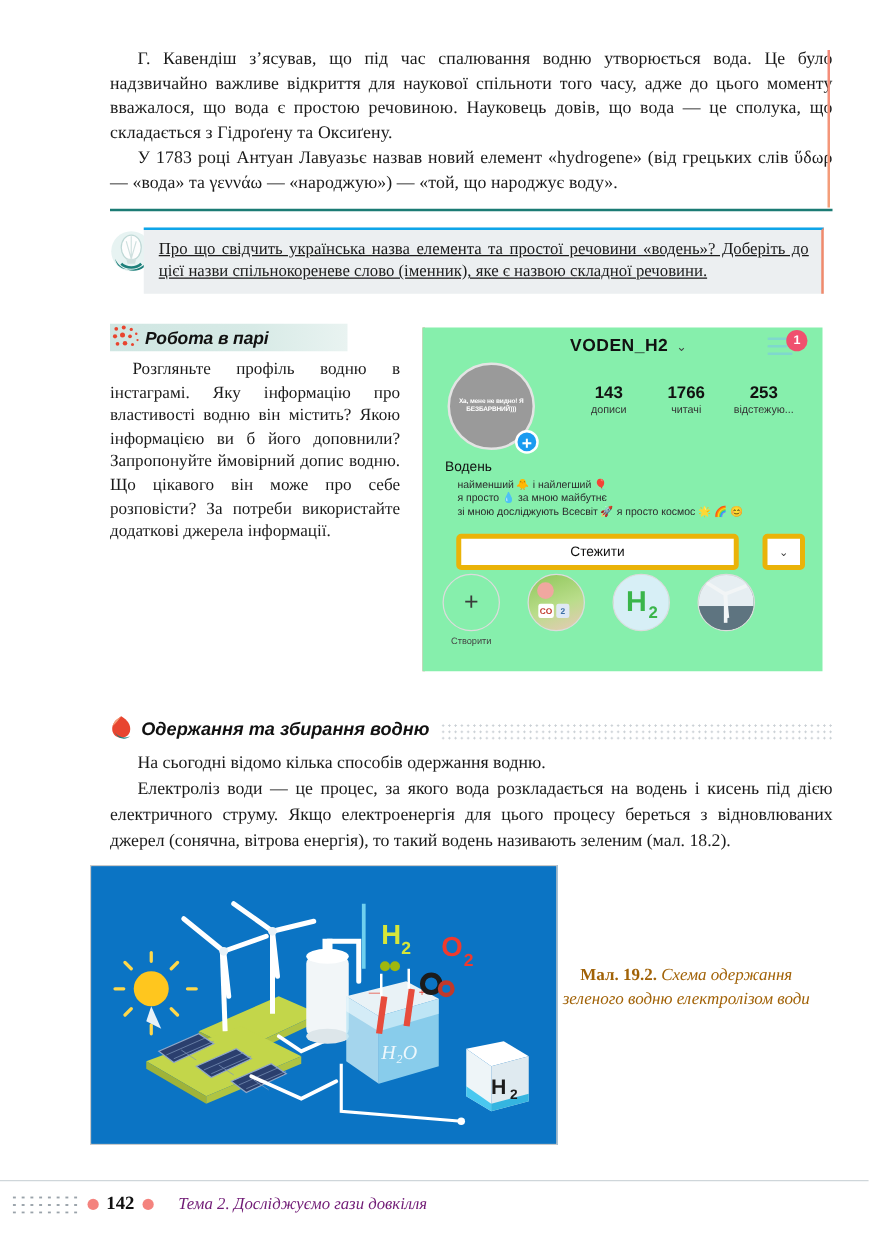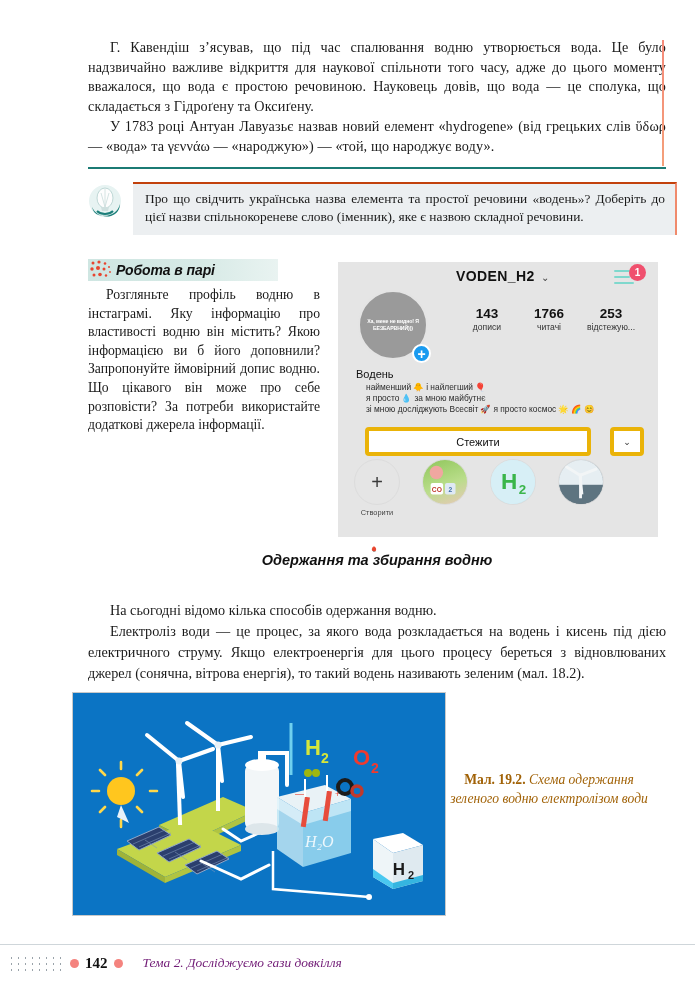--- a/index.html
+++ b/index.html
@@ -32,26 +32,27 @@
     position:absolute;left:662px;top:40px;width:2px;height:126px;
     background:linear-gradient(#f48a7a,#f4a07a);
   }
   .rule-under{
     position:absolute;left:88px;top:167px;width:578px;height:2px;
     background:#1b7b74;
   }
 
   
   .qbox{
-    position:absolute;left:133px;top:182px;width:544px;
+    position:absolute;left:115px;top:182px;width:544px;
     background:#eceff1;
-    border-top:2px solid #c2410c;
+    border-top:2px solid #0ea5e9;
     border-right:2px solid #f08a6c;
     padding:6px 10px 8px 12px;
     box-sizing:border-box;
+    text-decoration:underline;
   }
   .qbox p{
     margin:0;font-size:13.4px;line-height:18.4px;text-align:justify;
   }
   .bulb{
     position:absolute;left:86px;top:181px;width:38px;height:40px;
   }
 
   
   .pair-head{
@@ -73,21 +74,21 @@
     position:absolute;left:88px;top:286px;width:232px;
   }
   .leftcol p{
     margin:0;font-size:13.7px;line-height:18.6px;text-align:justify;
     text-indent:18px;
   }
 
   
   .ig{
     position:absolute;left:338px;top:262px;width:320px;height:275px;
-    background:#e5e5e5;
+    background:#86efac;
     font-family:"Liberation Sans", sans-serif;
     box-sizing:border-box;
   }
   .ig-left-rule{
     position:absolute;left:338px;top:262px;width:2px;height:275px;
     background:#f08a8a;
   }
   .ig-username{
     position:absolute;left:118px;top:6px;
     font-size:14px;font-weight:bold;color:#111;letter-spacing:.4px;
@@ -166,22 +167,22 @@
   }
   .hl .lbl{font-size:7.4px;color:#444;margin-top:3px;}
   .hl .plus{font-size:20px;color:#3a3a3a;line-height:1;}
 
   .thumb-co2{background:linear-gradient(160deg,#8fc65a 0%,#b9dd8a 55%,#e8c9b8 100%);}
   .thumb-h2{background:linear-gradient(160deg,#d8f0f7 0%,#bfe8f2 100%);}
   .thumb-tur{background:linear-gradient(160deg,#cfd8dc 0%,#7d8f99 60%,#4b5b63 100%);}
 
   
   .sec-head{
-    position:absolute;left:88px;top:546px;width:578px;height:22px;
-    display:flex;align-items:center;flex-direction:column;
+    position:absolute;left:88px;top:570px;width:578px;height:22px;
+    display:flex;align-items:flex-end;
   }
   .sec-head .leaf{width:18px;height:20px;margin-right:7px;display:block;}
   .sec-head .txt{
     font-family:"Liberation Sans", sans-serif;
     font-weight:bold;font-style:italic;font-size:14.5px;color:#111;
     white-space:nowrap;
   }
   .sec-head .dotfill{
     flex:1;height:14px;margin-left:8px;
     background-image:radial-gradient(#c9cfd4 .8px, transparent .9px);

